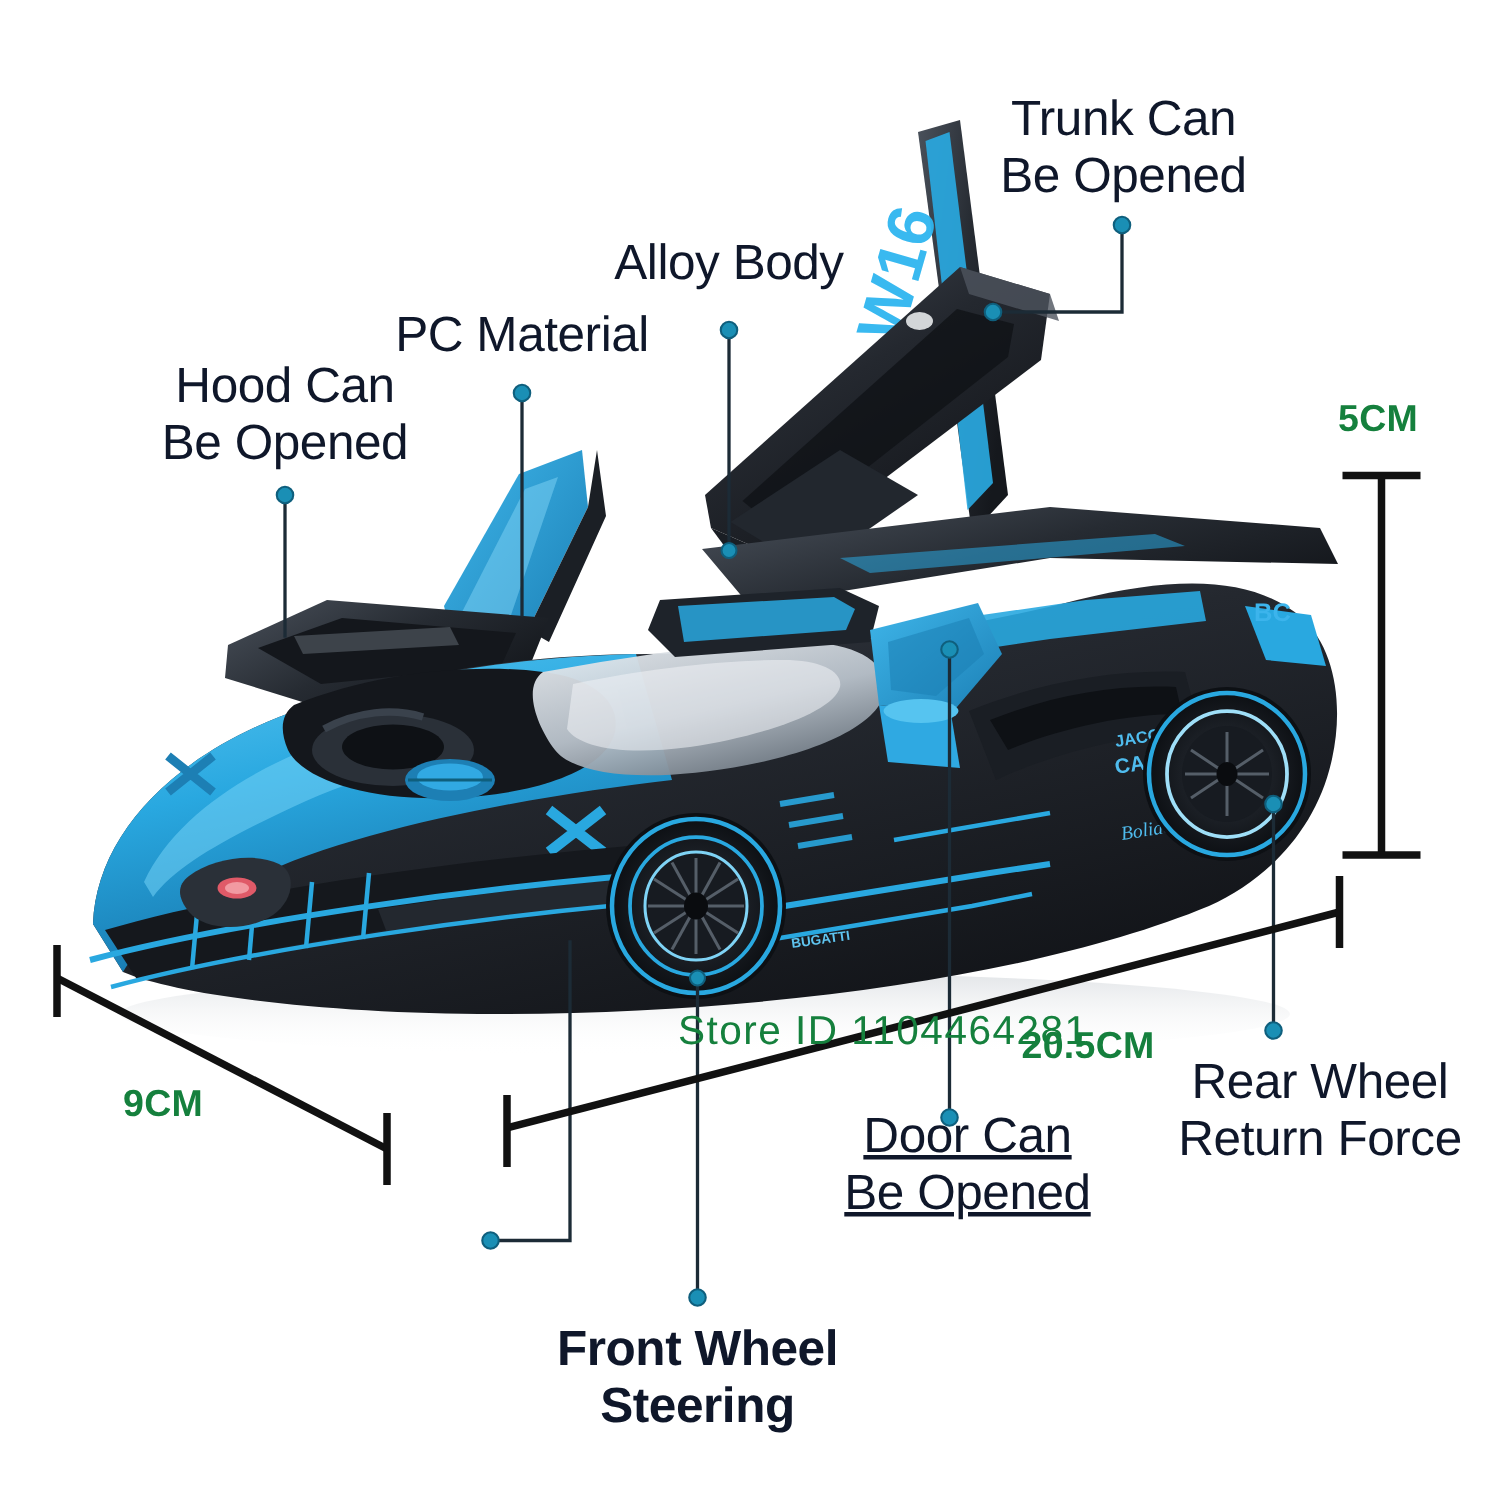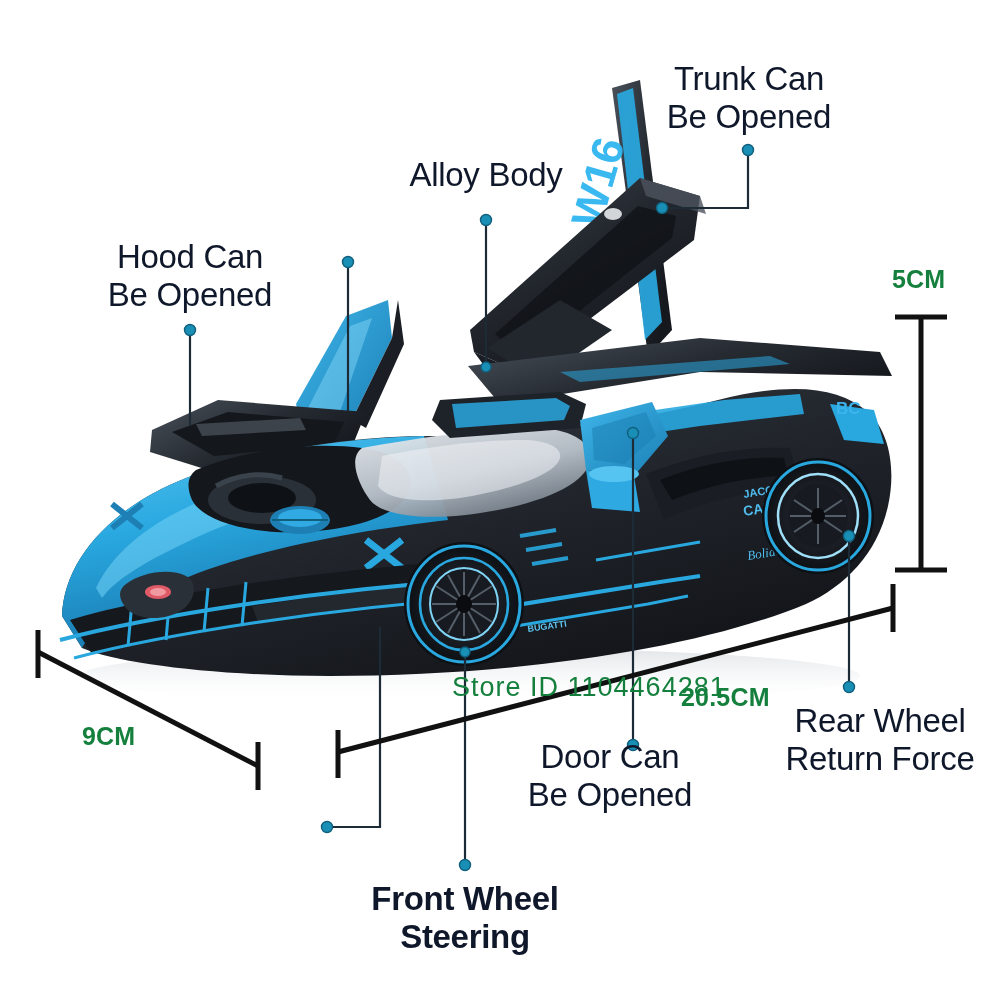--- a/index.html
+++ b/index.html
@@ -298,30 +298,31 @@
       <path d="M338,730 L338,778"></path>
       <path d="M893,584 L893,632"></path>
     </g>
   </svg>
 
   <div class="watermark" style="left:452px;top:672px;">Store ID 1104464281</div>
 
   <div class="callout" style="left:30px;top:238px;width:320px;">Hood Can
 Be Opened</div>
 
+  <div class="callout" style="left:228px;top:204px;width:240px;">PC Material</div>
 
   <div class="callout" style="left:346px;top:145px;width:280px;margin-top:11px;">Alloy Body</div>
 
   <div class="callout" style="left:638px;top:60px;width:222px;">Trunk Can
 Be Opened</div>
 
   <div class="callout" style="left:760px;top:702px;width:240px;">Rear Wheel
 Return Force</div>
 
-  <div class="callout" style="left:500px;top:738px;width:220px;">Door Can
+  <div class="callout" style="left:535px;top:738px;width:220px;text-decoration:underline;">Door Can
 Be Opened</div>
 
   <div class="callout" style="left:345px;top:880px;width:240px;font-weight:bold;">Front Wheel
 Steering</div>
 
 
   <div class="dim-label" style="left:892px;top:265px;">5CM</div>
 
   <div class="dim-label" style="left:82px;top:722px;">9CM</div>
 

